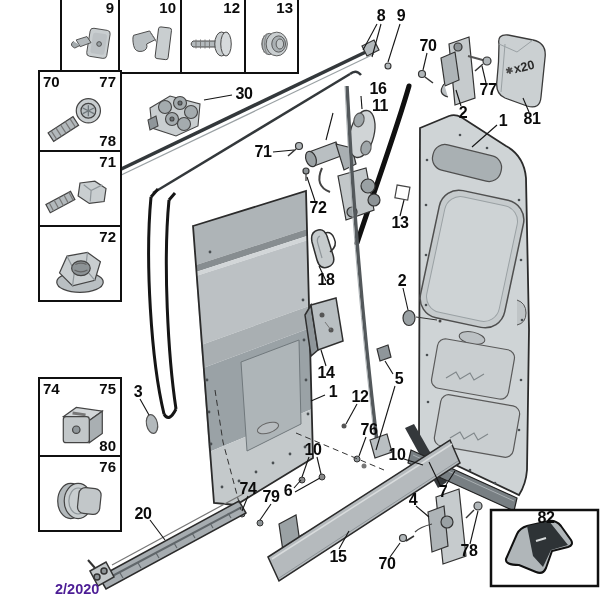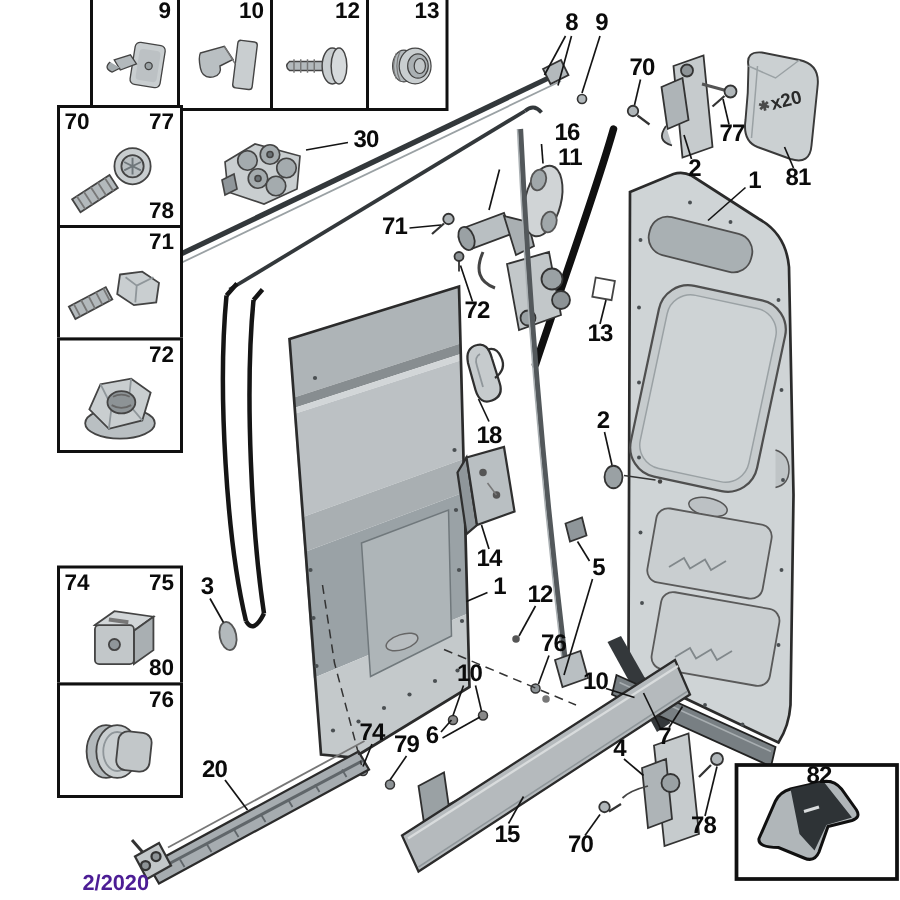--- a/index.html
+++ b/index.html
@@ -422,21 +422,21 @@
       <div class="callout" style="left: 488px; top: 90px;">77</div>
       <div class="callout" style="left: 463px; top: 113px;">2</div>
       <div class="callout" style="left: 532px; top: 119px;">81</div>
       <div class="callout" style="left: 503px; top: 121px;">1</div>
       <div class="callout" style="left: 378px; top: 89px;">16</div>
       <div class="callout" style="left: 335px; top: 106px; margin-left: 45px;">11</div>
       <div class="callout" style="left: 244px; top: 94px;">30</div>
       <div class="callout" style="left: 263px; top: 152px;">71</div>
       <div class="callout" style="left: 318px; top: 208px;">72</div>
       <div class="callout" style="left: 400px; top: 223px;">13</div>
-      <div class="callout" style="left: 326px; top: 291px;">18</div>
+      <div class="callout" style="left: 326px; top: 280px;">18</div>
       <div class="callout" style="left: 402px; top: 281px;">2</div>
       <div class="callout" style="left: 326px; top: 373px;">14</div>
       <div class="callout" style="left: 333px; top: 392px;">1</div>
       <div class="callout" style="left: 138px; top: 392px;">3</div>
       <div class="callout" style="left: 360px; top: 397px;">12</div>
       <div class="callout" style="left: 399px; top: 379px;">5</div>
       <div class="callout" style="left: 369px; top: 430px;">76</div>
       <div class="callout" style="left: 313px; top: 450px;">10</div>
       <div class="callout" style="left: 288px; top: 491px;">6</div>
       <div class="callout" style="left: 248px; top: 489px;">74</div>

